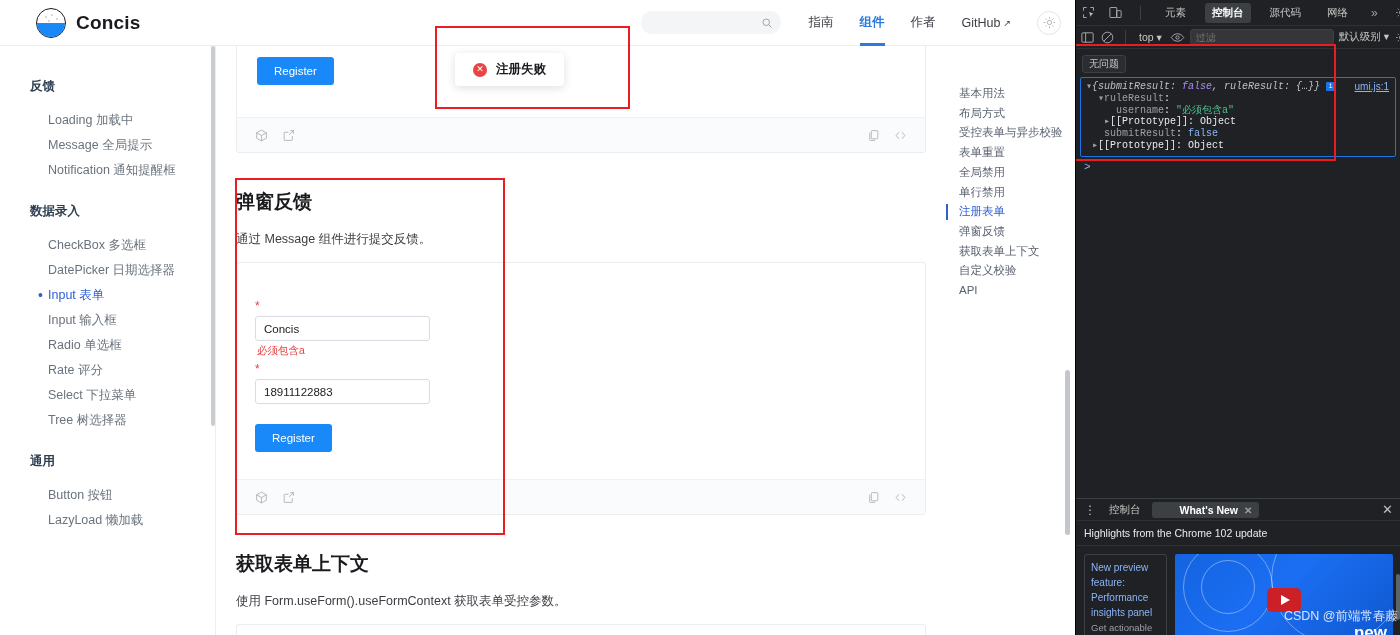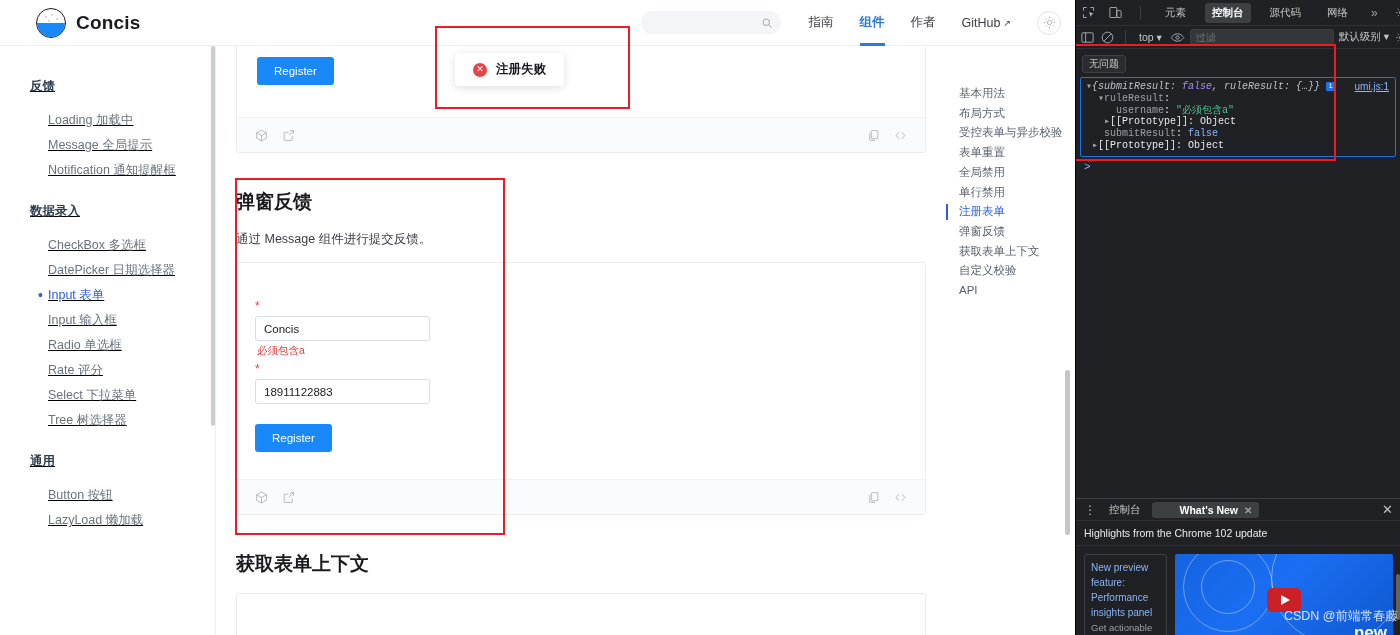--- a/index.html
+++ b/index.html
@@ -57,21 +57,21 @@
   .theme-toggle svg { width: 13px; height: 13px; stroke: #8a9099; fill: none; stroke-width: 1.2; }
 
   
   .sidebar {
     position: absolute; top: 46px; left: 0; width: 216px; height: 589px;
     background: #fff; border-right: 1px solid #eceef1; overflow: hidden; padding-top: 32px;
   }
   .side-group-title {
     font-size: 12.5px; font-weight: 700; color: #2c3e50; padding: 0 0 0 30px; margin-bottom: 13px;
   }
-  .side-group { margin-bottom: 20px; text-decoration: underline; }
+  .side-group { margin-bottom: 20px; }
   .side-item {
     font-size: 12.5px; color: #6a737d; padding: 0 0 0 48px; line-height: 25px; height: 25px;
     cursor: pointer; white-space: nowrap; position: relative;
   }
   .side-item.active { color: #3060d4; }
   .side-item.active::before {
     content: "•"; position: absolute; left: 38px; color: #3060d4; font-size: 14px; line-height: 25px;
   }
   .side-scrollbar {
     position: absolute; left: 211px; top: 46px; width: 4px; height: 380px;
@@ -422,20 +422,21 @@
                 <path d="M9 6l-5 6 5 6"></path>
                   <path d="M15 6l5 6-5 6"></path>
               </svg>
             </div>
           </div>
         </div>
       </div>
 
       <div style="margin-top:36px;">
         <div class="sec-title">获取表单上下文</div>
+        <div class="sec-desc">使用 Form.useForm().useFormContext 获取表单受控参数。</div>
         <div class="demo-card" style="height:60px;"></div>
       </div>
 
     </div>
 
     <div class="toc">
       <div class="toc-item">基本用法</div>
       <div class="toc-item">布局方式</div>
       <div class="toc-item">受控表单与异步校验</div>
       <div class="toc-item">表单重置</div>

